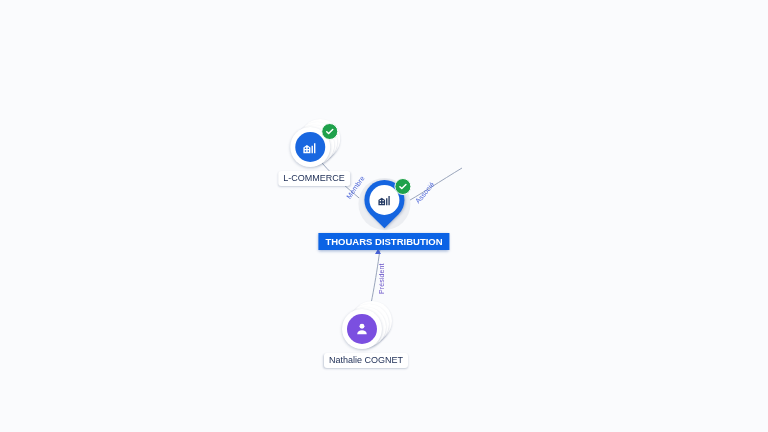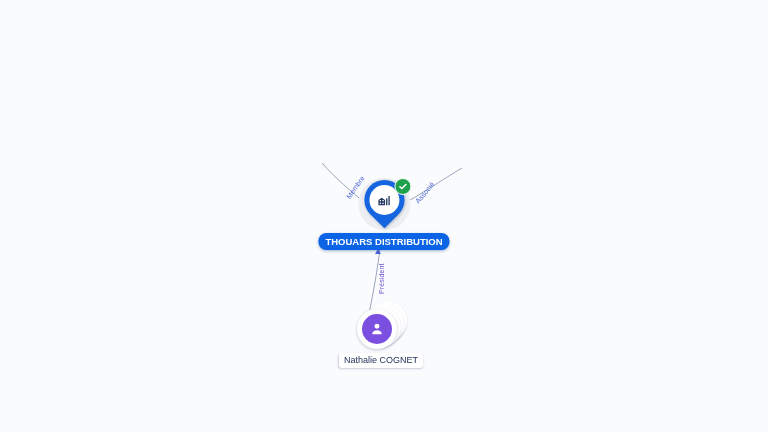--- a/index.html
+++ b/index.html
@@ -157,21 +157,21 @@
     background: #ffffff;
     color: #223259;
     box-shadow: 0 1px 2px rgba(25, 45, 90, .22);
   }
   .node-label.primary {
     background: #0b63e5;
     color: #ffffff;
     font-weight: bold;
     font-size: 9.5px;
     padding: 3px 7px;
-    border-radius: 8px;
+    border-radius: 0;
     box-shadow: 0 1px 3px rgba(10, 60, 150, .40);
   }
 </style>
 </head>
 <body>
 
 <div id="graph-canvas">
 
   <svg id="edge-layer" viewBox="0 0 768 432">
     <g fill="none" stroke="#8e9bb3" stroke-width="0.9">
@@ -185,20 +185,41 @@
       <path d="M 378 249 l -3 5 l 6 0 z"></path>
     </g>
   </svg>
 
   <div class="edge-label" style="left:345px; top:196px; transform: rotate(-55deg);">Membre</div>
 
   <div class="edge-label" style="left:414px; top:200px; transform: rotate(-50deg);">Associé</div>
 
   <div class="edge-label" style="left:378px; top:294px; transform: rotate(-90deg); color:#6a54c8;">Président</div>
 
+  <div class="node" style="left:314px; top:152px;">
+    <div class="node-art">
+      <div class="stack-card c1"></div>
+      <div class="stack-card c2"></div>
+      <div class="stack-card c3"></div>
+      <div class="disc">
+        <div class="disc-inner company">
+          <svg width="17" height="17" viewBox="0 0 24 24" fill="#ffffff">
+            <path d="M3 20v-8l5-3.5L13 12v8H3zm2-2h2v-2H5v2zm4 0h2v-2H9v2zm-4-4h2v-2H5v2zm4 0h2v-2H9v2z"></path>
+            <path d="M14.5 20V9.5h2V20h-2zm3.5 0V6h2v14h-2z"></path>
+          </svg>
+        </div>
+      </div>
+      <div class="verified">
+        <svg width="9" height="9" viewBox="0 0 24 24" fill="none" stroke="#ffffff" stroke-width="4" stroke-linecap="round" stroke-linejoin="round">
+          <path d="M4 12.5l5 5L20 6.5"></path>
+        </svg>
+      </div>
+    </div>
+    <div class="node-label">L-COMMERCE</div>
+  </div>
 
 
   <div class="node" style="left:384px; top:213px;">
     <div class="pin-art">
       <div class="pin-halo"></div>
       <div class="pin-shape"></div>
       <div class="pin-hole">
         <svg width="16" height="16" viewBox="0 0 24 24" fill="#243a63">
           <path d="M3 20v-8l5-3.5L13 12v8H3zm2-2h2v-2H5v2zm4 0h2v-2H9v2zm-4-4h2v-2H5v2zm4 0h2v-2H9v2z"></path>
           <path d="M14.5 20V9.5h2V20h-2zm3.5 0V6h2v14h-2z"></path>
@@ -206,21 +227,21 @@
       </div>
       <div class="verified">
         <svg width="9" height="9" viewBox="0 0 24 24" fill="none" stroke="#ffffff" stroke-width="4" stroke-linecap="round" stroke-linejoin="round">
           <path d="M4 12.5l5 5L20 6.5"></path>
         </svg>
       </div>
     </div>
     <div class="node-label primary">THOUARS DISTRIBUTION</div>
   </div>
 
-  <div class="node" style="left:381px; top:334px;">
+  <div class="node" style="left:366px; top:334px;">
     <div class="node-art">
       <div class="stack-card c1"></div>
       <div class="stack-card c2"></div>
       <div class="stack-card c3"></div>
       <div class="disc">
         <div class="disc-inner person">
           <svg width="16" height="16" viewBox="0 0 24 24" fill="#ffffff">
             <circle cx="12" cy="8" r="3.7"></circle>
             <path d="M4.8 20c0-4 3.3-6.2 7.2-6.2s7.2 2.2 7.2 6.2H4.8z"></path>
           </svg>

